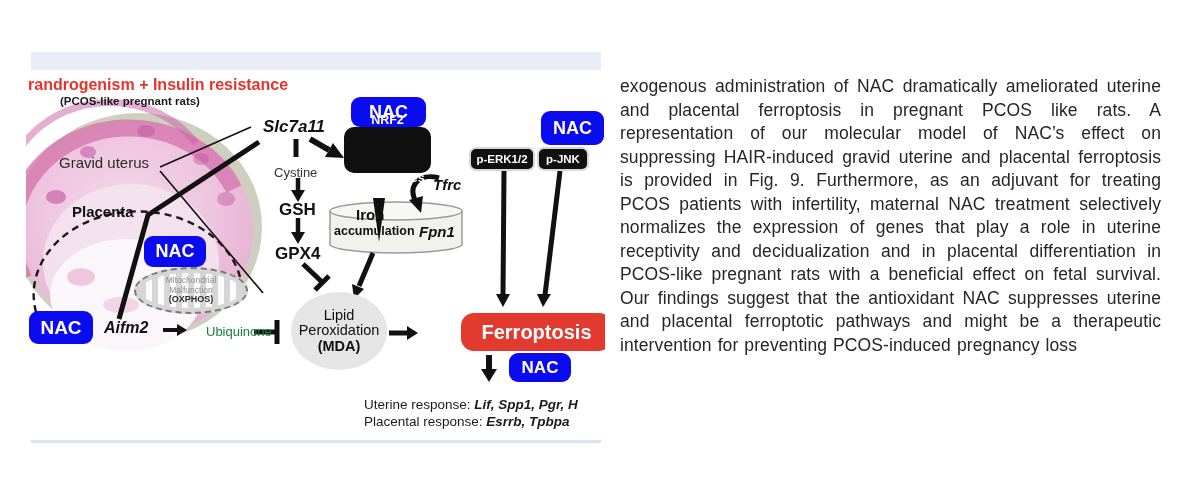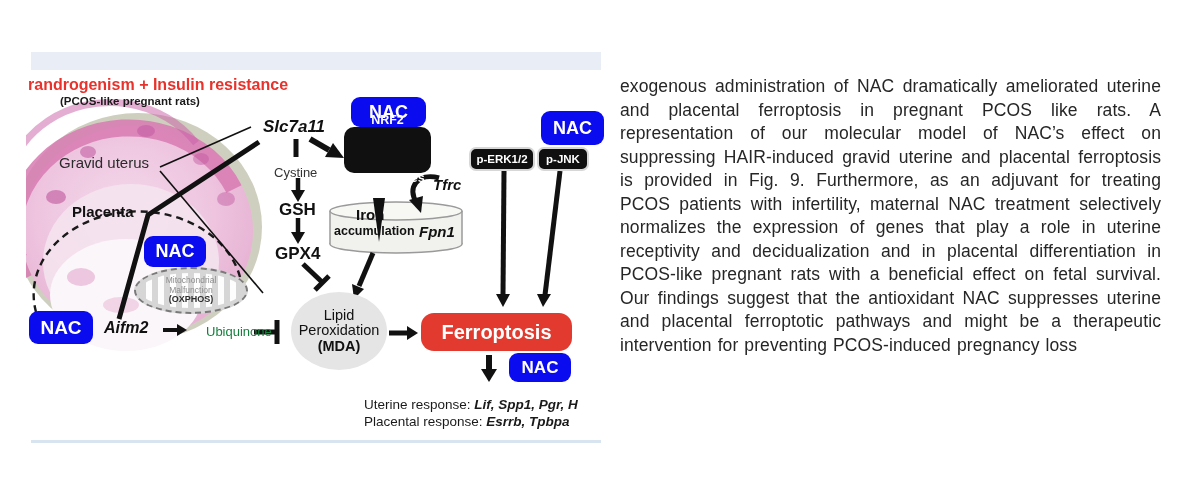--- a/index.html
+++ b/index.html
@@ -16,21 +16,21 @@
   .sub-title{font-weight:bold;font-size:11.5px;color:#1a1a1a;}
   .nac{position:absolute;z-index:3;background:#0b0bf0;color:#fff;font-weight:bold;
        display:flex;align-items:center;justify-content:center;border-radius:9px;}
   .blackbox{position:absolute;z-index:3;background:#101010;color:#fff;font-weight:bold;
             display:flex;flex-direction:column;align-items:center;justify-content:center;
             border-radius:10px;text-align:center;line-height:1.25;}
   .kinase{position:absolute;z-index:3;background:#101010;color:#fff;font-weight:bold;
           display:flex;align-items:center;justify-content:center;border-radius:7px;
           border:2px solid #d7d7d7;font-size:11.5px;}
   .ferro{position:absolute;z-index:2;background:#e23a2e;color:#fff;font-weight:bold;
-         display:flex;align-items:center;justify-content:center;border-radius:13px;font-size:20px;}
+         display:flex;align-items:center;justify-content:center;border-radius:13px;font-size:20px;margin-left:40px;}
   .yellow-ell{position:absolute;z-index:2;background:#e5e5e5;border-radius:50%;
               display:flex;flex-direction:column;align-items:center;justify-content:center;
               text-align:center;font-size:14.5px;color:#111;line-height:1.06;}
   .mito{position:absolute;z-index:2;background:#d6d6d6;border:2px dashed #7a7a7a;border-radius:50%;
         display:flex;flex-direction:column;align-items:center;justify-content:center;
         text-align:center;line-height:1.1;overflow:hidden;}
   .mito .bars{position:absolute;inset:4px;border-radius:50%;
         background:repeating-linear-gradient(90deg, rgba(255,255,255,0) 0 6px, rgba(255,255,255,.95) 6px 12px);}
   .mito span{position:relative;z-index:1;}
   .mito-gray{color:#8d8d8d;font-size:8.5px;}

